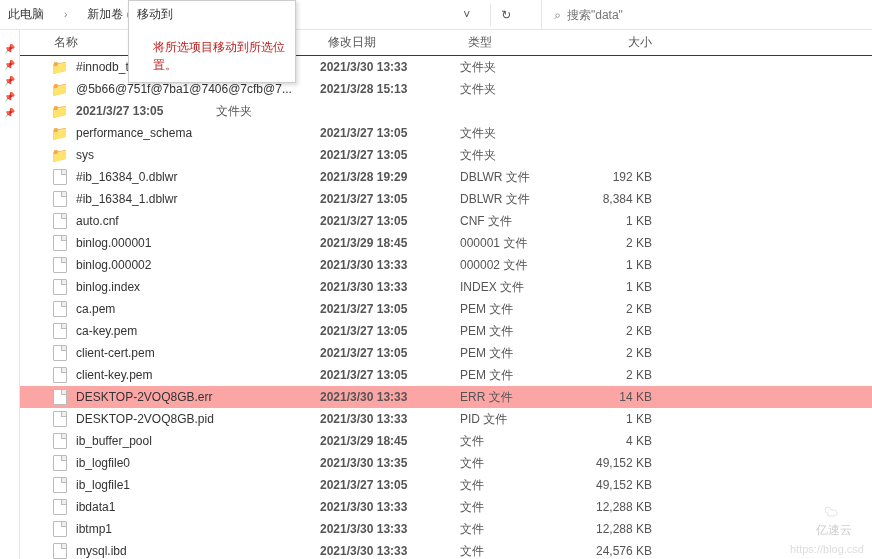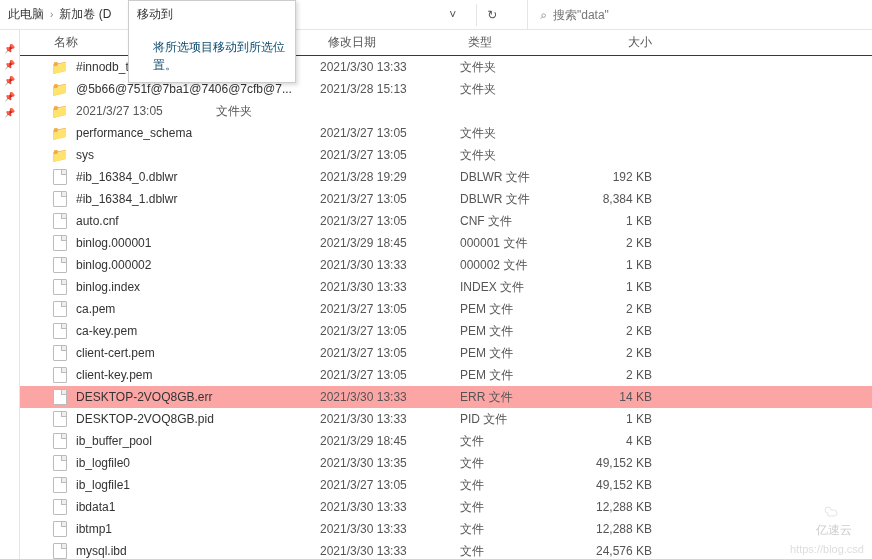--- a/index.html
+++ b/index.html
@@ -1,31 +1,31 @@
 <!DOCTYPE html>
 <html><head>
   <meta charset="utf-8">
   <style>
     * { margin: 0; padding: 0; box-sizing: border-box; font-family: "Microsoft YaHei", "Segoe UI", Arial, sans-serif; font-size: 12px; }
     body { background: #fff; width: 872px; height: 559px; overflow: hidden; color: #333; }
     
     .address-bar { height: 30px; display: flex; align-items: center; border-bottom: 1px solid #e5e5e5; padding: 0 8px; }
-    .breadcrumb { display: flex; align-items: center; gap: 6px; flex: 0 0 auto; }
+    .breadcrumb { display: flex; align-items: center; gap: 20px; flex: 0 0 auto; }
     .breadcrumb .sep { color: #888; font-size: 10px; }
     .breadcrumb-item { color: #333; cursor: pointer; }
     .dropdown-btn { margin-left: 4px; padding: 4px 10px; color: #555; cursor: pointer; font-family: "Segoe UI Symbol", Arial; }
     .refresh-btn { margin-left: 10px; padding: 4px 10px; color: #555; border-left: 1px solid #e5e5e5; cursor: pointer; }
     .search-wrap { margin-left: 20px; flex: 1; display: flex; align-items: center; border-left: 1px solid #e5e5e5; padding-left: 12px; height: 100%; }
     .search-icon { color: #888; margin-right: 6px; }
     .search-input { border: none; outline: none; width: 200px; color: #888; }
     .spacer { flex: 1; }
     
     .tooltip { position: absolute; top: 0; left: 128px; background: #fff; border: 1px solid #ccc; box-shadow: 2px 2px 4px rgba(0,0,0,.15); padding: 5px 8px 8px 8px; width: 168px; z-index: 50; }
     .tooltip-title { color: #333; margin-bottom: 15px; }
-    .tooltip-desc { color: #0c4a6e; padding-left: 16px; line-height: 1.5; }
+    .tooltip-desc { color: #b91c1c; padding-left: 16px; line-height: 1.5; }
     
     .main { display: flex; height: calc(100% - 30px); }
     .nav-pane { width: 20px; border-right: 1px solid #e5e5e5; padding-top: 8px; }
     .pin { color: #555; font-size: 9px; text-align: center; margin: 6px 0; cursor: pointer; }
     
     .content { flex: 1; overflow: hidden; }
     .col-header { display: flex; border-bottom: 1px solid #4c1d95; height: 26px; align-items: center; color: #555; }
     .col-header > div { padding-left: 8px; cursor: pointer; }
     .col-name { width: 300px; padding-left: 34px !important; }
     .col-date { width: 140px; }
@@ -33,21 +33,21 @@
     .col-size { width: 90px; text-align: right; padding-right: 18px; }
     
     .rows { overflow-y: auto; height: calc(100% - 26px); }
     .row { display: flex; align-items: center; height: 22px; cursor: pointer; }
     .row.selected { background: #fca5a5; }
     .row-icon { width: 20px; text-align: center; margin-left: 30px; margin-right: 6px; font-size: 14px; }
     .row-icon.folder { color: #e8b643; }
     .row-icon.file { color: #d8d8d8; border: 1px solid #bbb; border-radius: 1px; background: #fff; font-size: 8px; width: 14px; height: 16px; margin-left: 33px; margin-right: 9px; position: relative; }
     .row-icon.file::before { content: ""; position: absolute; top: 0; right: 0; width: 4px; height: 4px; background: #eee; border-left: 1px solid #bbb; border-bottom: 1px solid #bbb; }
     .row-name { width: 244px; overflow: hidden; text-overflow: ellipsis; white-space: nowrap; }
-    .row-date { width: 140px; color: #555; }
+    .row-date { width: 140px; color: #555; font-weight: bold; }
     .row-type { width: 120px; color: #555; }
     .row-size { width: 90px; text-align: right; color: #555; padding-right: 18px; }
     
     .watermark1 { position: absolute; bottom: 20px; right: 20px; color: #ccc; font-size: 14px; display: flex; align-items: center; gap: 4px; flex-direction: column; }
     .watermark1 svg { width: 24px; height: 16px; opacity: .4; }
     .watermark2 { position: absolute; bottom: 4px; right: 8px; color: #ddd; font-size: 11px; }
   </style>
 </head>
 <body>
 

